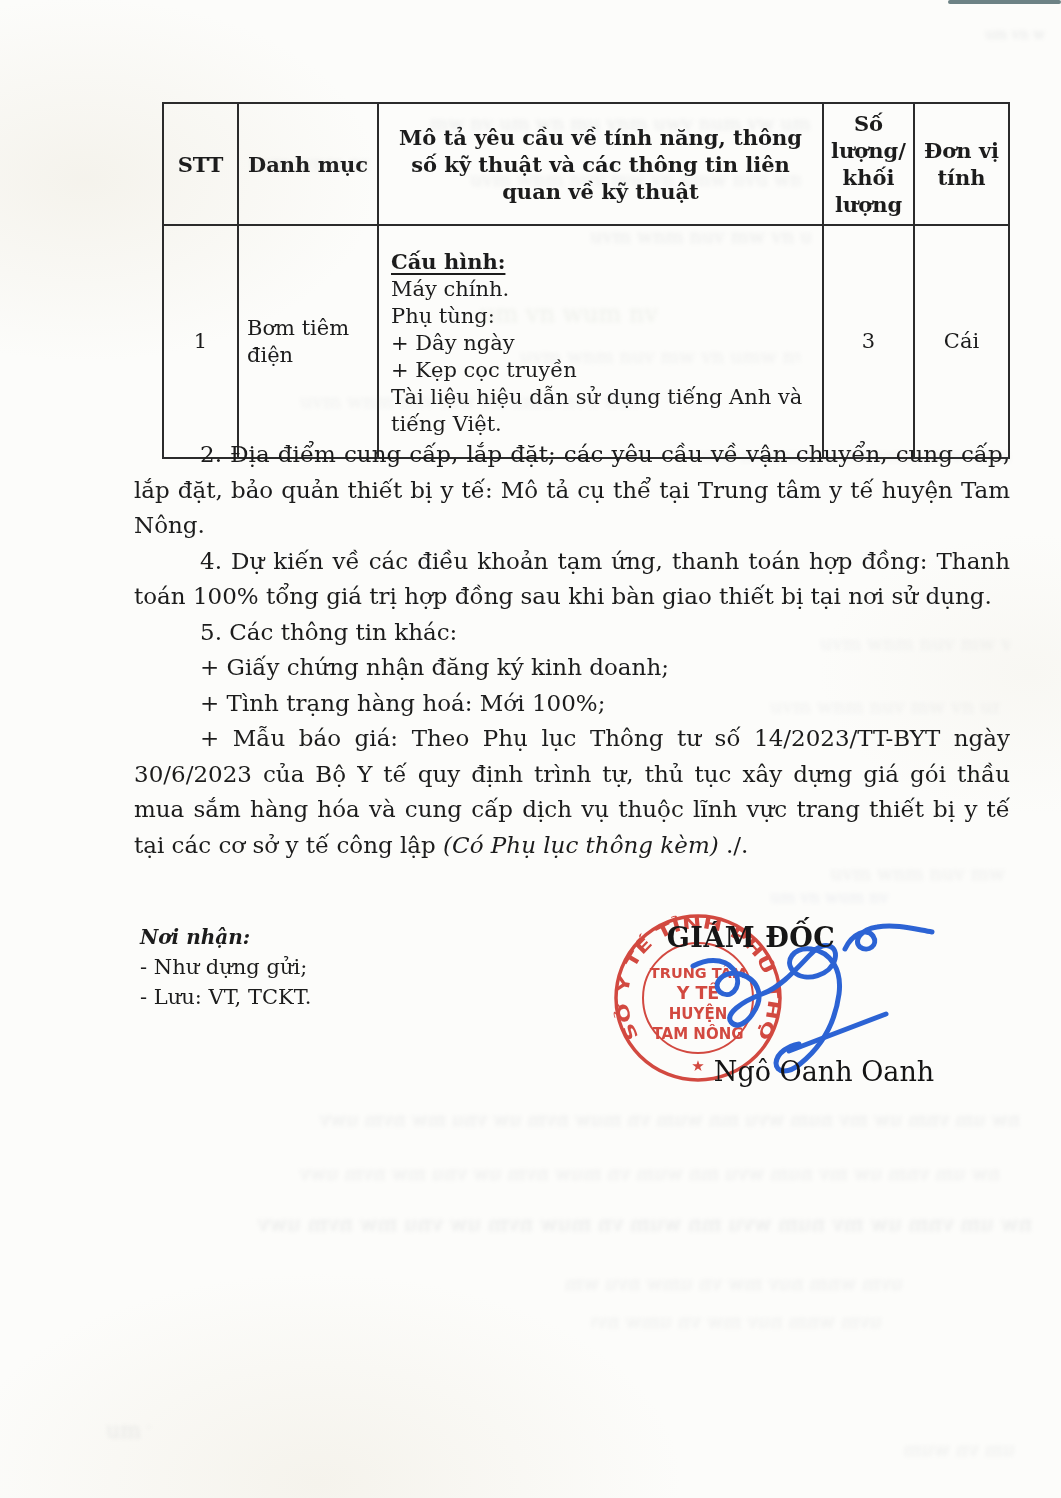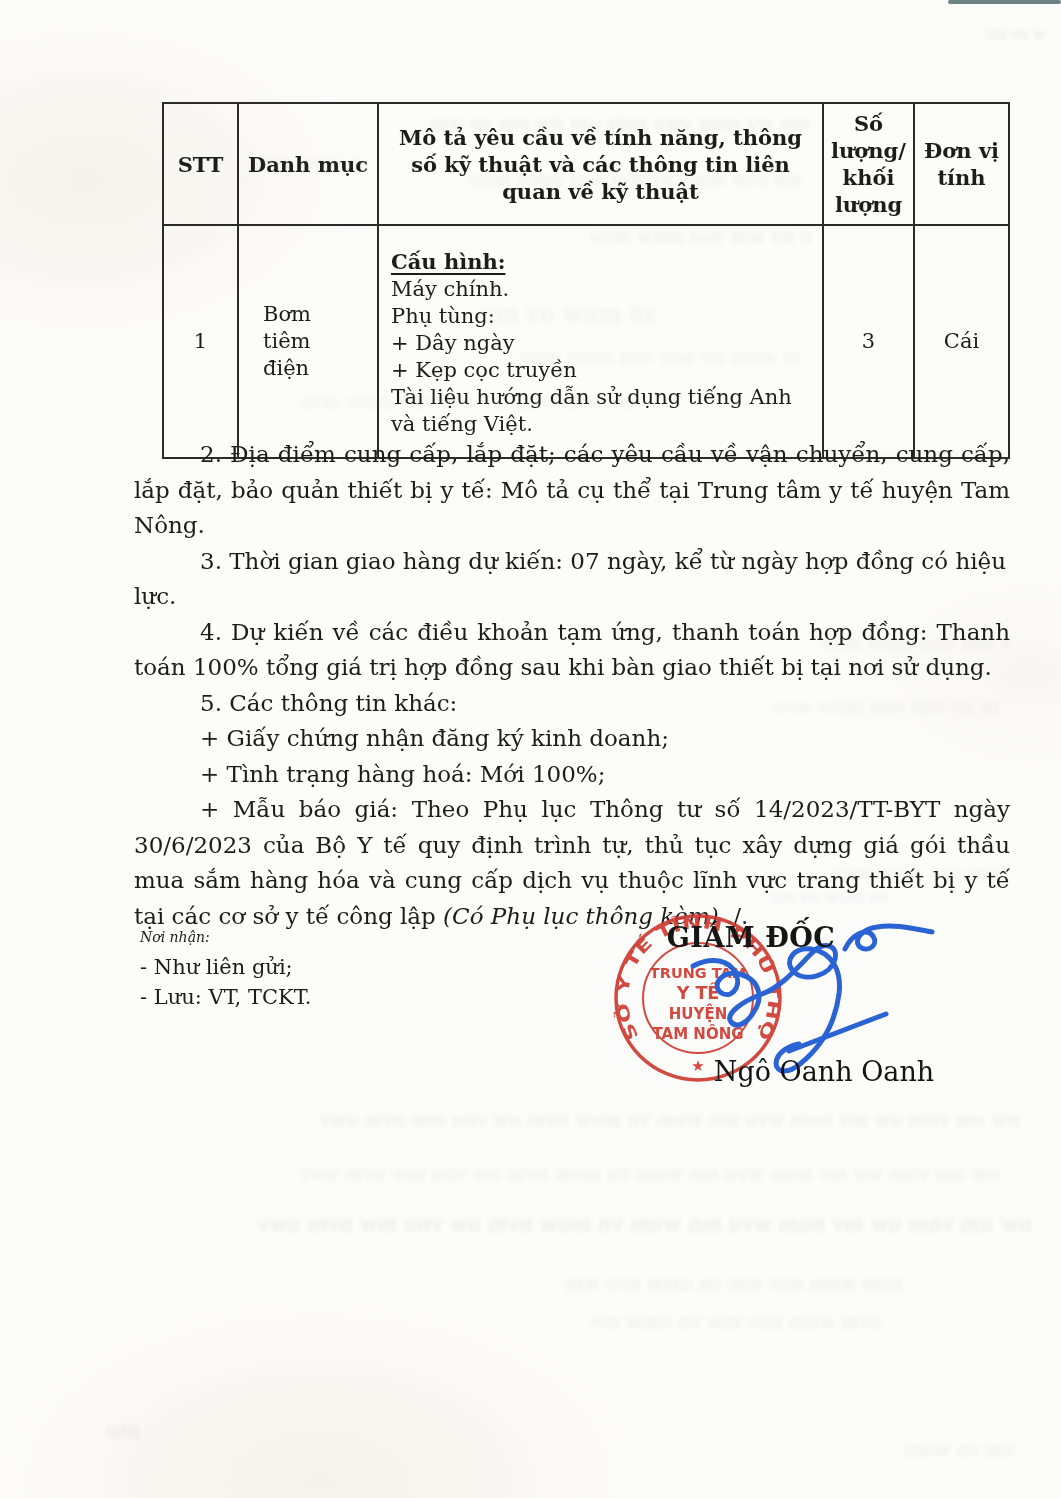--- a/index.html
+++ b/index.html
@@ -21,36 +21,36 @@
     border-collapse:collapse;table-layout:fixed;
   }
   table.doc td,table.doc th{
     border:2px solid #2b2b2b;vertical-align:middle;
     font-size:21px;line-height:27px;color:#1c1c1c;
   }
   table.doc th{font-weight:bold;text-align:center;padding:6px 4px;height:91px;}
   th.wrap{white-space:pre-line;line-height:25px;}
   td.c{text-align:center;}
   td.spec{vertical-align:top;padding:10px 12px 8px 12px;font-size:22px;line-height:31.5px;}
-  td.dm{padding:6px 24px;font-size:22px;line-height:30px;}
+  td.dm{padding:6px 8px;font-size:22px;line-height:30px;}
   .row-body td{height:213px;}
   .spec-head{font-weight:bold;text-decoration:underline;text-underline-offset:4px;text-decoration-thickness:2px;}
 
   
   .bodytext{position:absolute;left:134px;top:437px;width:876px;}
   .bodytext p{
     margin:0;font-size:23px;line-height:35.5px;text-align:justify;
     text-indent:66px;color:#1c1c1c;
   }
   .bodytext p.noj{text-align:left;}
   .it{font-style:italic;}
 
   
   .noinhan{position:absolute;left:140px;top:922px;width:330px;}
-  .noinhan .lbl{font-weight:normal;font-style:italic;font-size:14px;line-height:30px;}
+  .noinhan .lbl{font-weight:bold;font-style:italic;font-size:20px;line-height:30px;}
   .noinhan .itm{font-size:21px;line-height:30px;}
   .sig-title{
     position:absolute;left:611px;top:922px;width:280px;text-align:center;
     font-weight:bold;font-size:27px;letter-spacing:.5px;z-index:4;color:#161616;
   }
   .sig-name{
     position:absolute;left:684px;top:1056px;width:280px;text-align:center;
     font-weight:normal;font-size:27px;z-index:4;color:#141414;
   }
   .stamp{position:absolute;left:610px;top:910px;width:176px;height:176px;z-index:2;opacity:.92;}
@@ -115,41 +115,40 @@
     </tr>
     <tr class="row-body">
       <td class="c">1</td>
       <td class="dm">Bơm tiêm điện</td>
       <td class="spec">
         <div><span class="spec-head">Cấu hình:</span></div>
         <div>Máy chính.</div>
         <div>Phụ tùng:</div>
         <div>+ Dây ngày</div>
         <div>+ Kẹp cọc truyền</div>
-        <div>Tài liệu hướng dẫn sử dụng tiếng Anh và tiếng Việt.</div>
+        <div>Tài liệu hiệu dẫn sử dụng tiếng Anh và tiếng Việt.</div>
       </td>
       <td class="c">3</td>
       <td class="c">Cái</td>
     </tr>
   </tbody>
     </table>
 
   <div class="bodytext">
     <p>2. Địa điểm cung cấp, lắp đặt; các yêu cầu về vận chuyển, cung cấp, lắp đặt, bảo quản thiết bị y tế: Mô tả cụ thể tại Trung tâm y tế huyện Tam Nông.</p>
-    <p class="noj">3. Thời gian giao hàng dự kiến: 07 ngày, kể từ ngày hợp đồng có hiệu lực.</p>
     <p>4. Dự kiến về các điều khoản tạm ứng, thanh toán hợp đồng: Thanh toán 100% tổng giá trị hợp đồng sau khi bàn giao thiết bị tại nơi sử dụng.</p>
     <p class="noj">5. Các thông tin khác:</p>
     <p class="noj">+ Giấy chứng nhận đăng ký kinh doanh;</p>
     <p class="noj">+ Tình trạng hàng hoá: Mới 100%;</p>
     <p><span>+ Mẫu báo giá: Theo Phụ lục Thông tư số 14/2023/TT-BYT ngày 30/6/2023 của Bộ Y tế quy định trình tự, thủ tục xây dựng giá gói thầu mua sắm hàng hóa và cung cấp dịch vụ thuộc lĩnh vực trang thiết bị y tế tại các cơ sở y tế công lập </span><span class="it">(Có Phụ lục thông kèm)</span><span> ./.</span></p>
   </div>
 
   <div class="noinhan">
     <div class="lbl">Nơi nhận:</div>
-    <div class="itm">- Như liên gửi;</div>
+    <div class="itm">- Như dựng gửi;</div>
     <div class="itm">- Lưu: VT, TCKT.</div>
   </div>
 
   <div class="sig-title">GIÁM ĐỐC</div>
   <div class="sig-name">Ngô Oanh Oanh</div>
 
   <svg class="stamp" viewBox="0 0 176 176">
     <defs>
       <path id="ringPath" d="M 38.3 137.7 A 70 70 0 1 1 137.7 137.7"></path>
     </defs>

